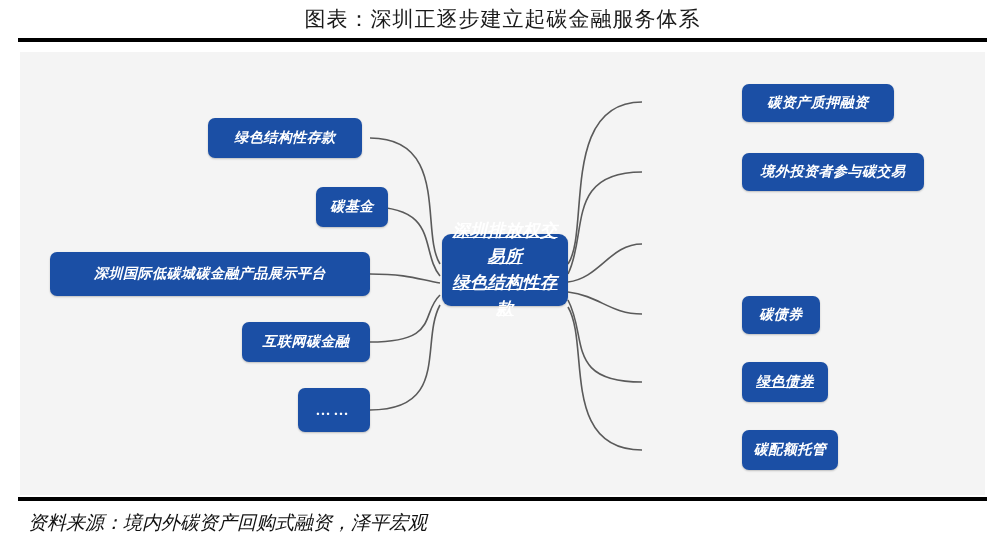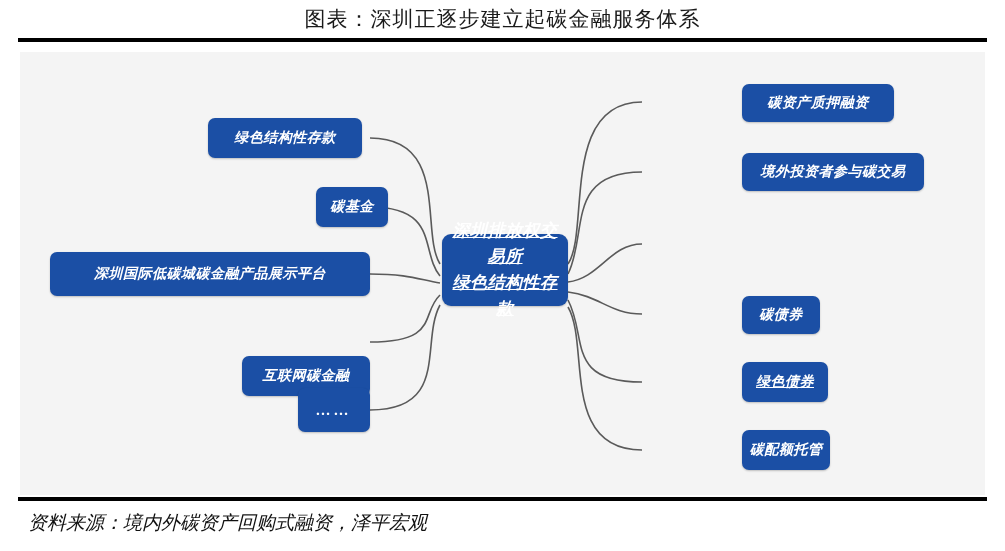--- a/index.html
+++ b/index.html
@@ -154,21 +154,21 @@
   </div>
 
   <div class="node" style="left:278px; top:135px; width:72px; height:40px;margin-left:18px;">
     <span>碳基金</span>
   </div>
 
   <div class="node" style="left:30px; top:200px; width:320px; height:44px;">
     <span>深圳国际低碳城碳金融产品展示平台</span>
   </div>
 
-  <div class="node" style="left:222px; top:270px; width:128px; height:40px;margin-top:34px;">
+  <div class="node" style="left:222px; top:270px; width:128px; height:40px;">
     <span>互联网碳金融</span>
   </div>
 
   <div class="node dots" style="left:278px; top:336px; width:72px; height:44px;">
     <span>……</span>
   </div>
 
   <div class="node" style="left:722px; top:32px; width:152px; height:38px;">
     <span>碳资产质押融资</span>
   </div>
@@ -179,21 +179,21 @@
 
 
   <div class="node" style="left:722px; top:244px; width:78px; height:38px;justify-content:center;">
     <span>碳债券</span>
   </div>
 
   <div class="node" style="left:722px; top:310px; width:86px; height:40px;text-decoration:underline;">
     <span>绿色债券</span>
   </div>
 
-  <div class="node" style="left:722px; top:378px; width:88px; height:40px;">
+  <div class="node" style="left:722px; top:378px; width:96px; height:40px;">
     <span>碳配额托管</span>
   </div>
 
 </div>
 
 <div id="rule-bottom"></div>
 
 <div id="source">资料来源：境内外碳资产回购式融资，泽平宏观</div>
 
 </body></html>

